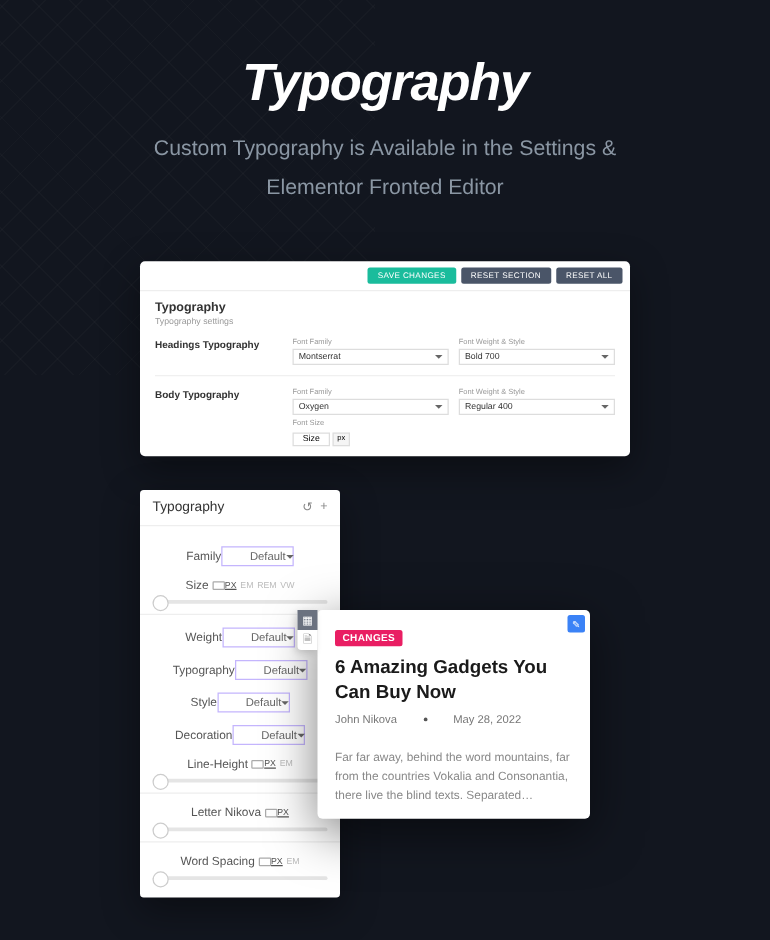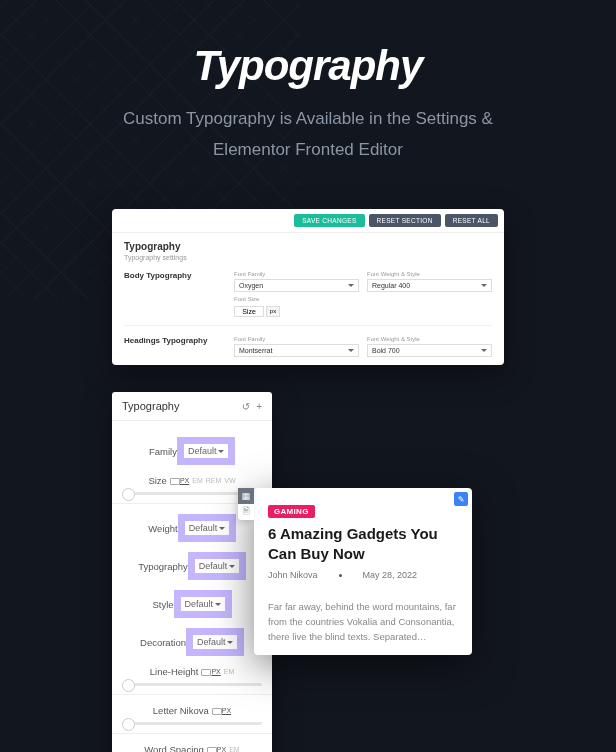--- a/index.html
+++ b/index.html
@@ -26,21 +26,21 @@
 .p1-size-input{border:1px solid #ddd;width:30px;padding:1px 3px;font-size:7px;text-align:center}
 .p1-size-unit{border:1px solid #ddd;background:#f5f5f5;width:14px;padding:1px;font-size:6px;text-align:center}
 .tri{width:0;height:0;border-left:3px solid transparent;border-right:3px solid transparent;border-top:3px solid #666}
 .panel2{position:absolute;top:392px;left:112px;width:160px;background:#fff;border-radius:3px;box-shadow:0 10px 30px rgba(0,0,0,0.4);font-size:10px}
 .p2-head{display:flex;justify-content:space-between;align-items:center;padding:8px 10px;border-bottom:1px solid #eee}
 .p2-title{font-weight:500;color:#333;font-size:11px}
 .p2-icons{display:flex;gap:6px;color:#888}
 .p2-body{padding:6px 10px 12px}
 .p2-row{display:flex;align-items:center;justify-content:center;margin:10px 0 4px;color:#555}
 .p2-lbl{font-size:9.5px}
-.p2-dd{border:7px solid #c4b5fd;padding:2px 4px;font-size:9px;width:58px;display:flex;justify-content:space-between;align-items:center;color:#666;background:#fff}
+.p2-dd{border:1px solid #c4b5fd;padding:2px 22px;font-size:9px;width:58px;display:flex;justify-content:space-between;align-items:center;color:#666;background:#fff}
 .units{display:flex;gap:3px;font-size:7px;color:#bbb}
 .units .act{color:#555;text-decoration:underline}
 .slider{height:3px;background:#e5e5e5;border-radius:2px;position:relative;margin:6px 0 2px}
 .slider::before{content:"";position:absolute;left:0;top:-4px;width:11px;height:11px;background:#fff;border:1px solid #ccc;border-radius:50%}
 .divider{height:1px;background:#eee;margin:8px -10px}
 .device-icon{display:inline-block;width:10px;height:7px;border:1px solid #aaa;border-radius:1px;margin-left:3px;vertical-align:middle}
 .card{position:absolute;top:488px;left:254px;width:218px;background:#fff;border-radius:4px;box-shadow:0 10px 40px rgba(0,0,0,0.5);padding:12px 14px 10px}
 .card-tabs{position:absolute;top:0;left:-16px;display:flex;flex-direction:column;background:#fff;border-radius:3px 0 0 3px;box-shadow:-2px 2px 6px rgba(0,0,0,0.15)}
 .card-tab{width:16px;height:16px;display:flex;align-items:center;justify-content:center;font-size:9px;color:#888}
 .card-tab.active{background:#6b7280;color:#fff}
@@ -66,58 +66,58 @@
   <div class="p1-top">
     <span class="btn-g">SAVE CHANGES</span>
     <span class="btn-d">RESET SECTION</span>
     <span class="btn-d">RESET ALL</span>
   </div>
   <div class="p1-body">
     <div class="p1-title">Typography</div>
     <div class="p1-sub">Typography settings</div>
 
     <div class="p1-row">
+      <div class="p1-lbl">Headings Typography</div>
+      <div class="p1-fields">
+        <div class="p1-field">
+          <div class="p1-fl">Font Family</div>
+          <div class="p1-sel">
+              <span>Montserrat</span>
+              <span class="tri"></span>
+            </div>
+        </div>
+        <div class="p1-field">
+          <div class="p1-fl">Font Weight &amp; Style</div>
+          <div class="p1-sel">
+              <span>Bold 700</span>
+              <span class="tri"></span>
+            </div>
+        </div>
+      </div>
+    </div>
+
+    <div class="p1-row">
       <div class="p1-lbl">Body Typography</div>
       <div class="p1-fields">
         <div class="p1-field">
           <div class="p1-fl">Font Family</div>
           <div class="p1-sel">
               <span>Oxygen</span>
               <span class="tri"></span>
             </div>
           <div class="p1-fl" style="margin-top:4px">Font Size</div>
           <div class="p1-size">
             <div class="p1-size-input">Size</div>
             <div class="p1-size-unit">px</div>
           </div>
         </div>
         <div class="p1-field">
           <div class="p1-fl">Font Weight &amp; Style</div>
           <div class="p1-sel">
               <span>Regular 400</span>
-              <span class="tri"></span>
-            </div>
-        </div>
-      </div>
-    </div>
-
-    <div class="p1-row">
-      <div class="p1-lbl">Headings Typography</div>
-      <div class="p1-fields">
-        <div class="p1-field">
-          <div class="p1-fl">Font Family</div>
-          <div class="p1-sel">
-              <span>Montserrat</span>
-              <span class="tri"></span>
-            </div>
-        </div>
-        <div class="p1-field">
-          <div class="p1-fl">Font Weight &amp; Style</div>
-          <div class="p1-sel">
-              <span>Bold 700</span>
               <span class="tri"></span>
             </div>
         </div>
       </div>
     </div>
   </div>
 </div>
 
 <div class="panel2">
   <div class="p2-head">
@@ -201,21 +201,21 @@
     <div class="slider"></div>
   </div>
 </div>
 
 <div class="card">
   <div class="card-tabs">
     <div class="card-tab active">▦</div>
     <div class="card-tab">🗎</div>
   </div>
   <div class="edit-btn">✎</div>
-  <span class="badge">GAMING</span>
+  <span class="badge">CHANGES</span>
   <h3>6 Amazing Gadgets You Can Buy Now</h3>
   <div class="meta">
     <span>John Nikova</span>
     <span class="dot"></span>
     <span>May 28, 2022</span>
   </div>
   <p class="excerpt">Far far away, behind the word mountains, far from the countries Vokalia and Consonantia, there live the blind texts. Separated…</p>
 </div>
 
 </body></html>

